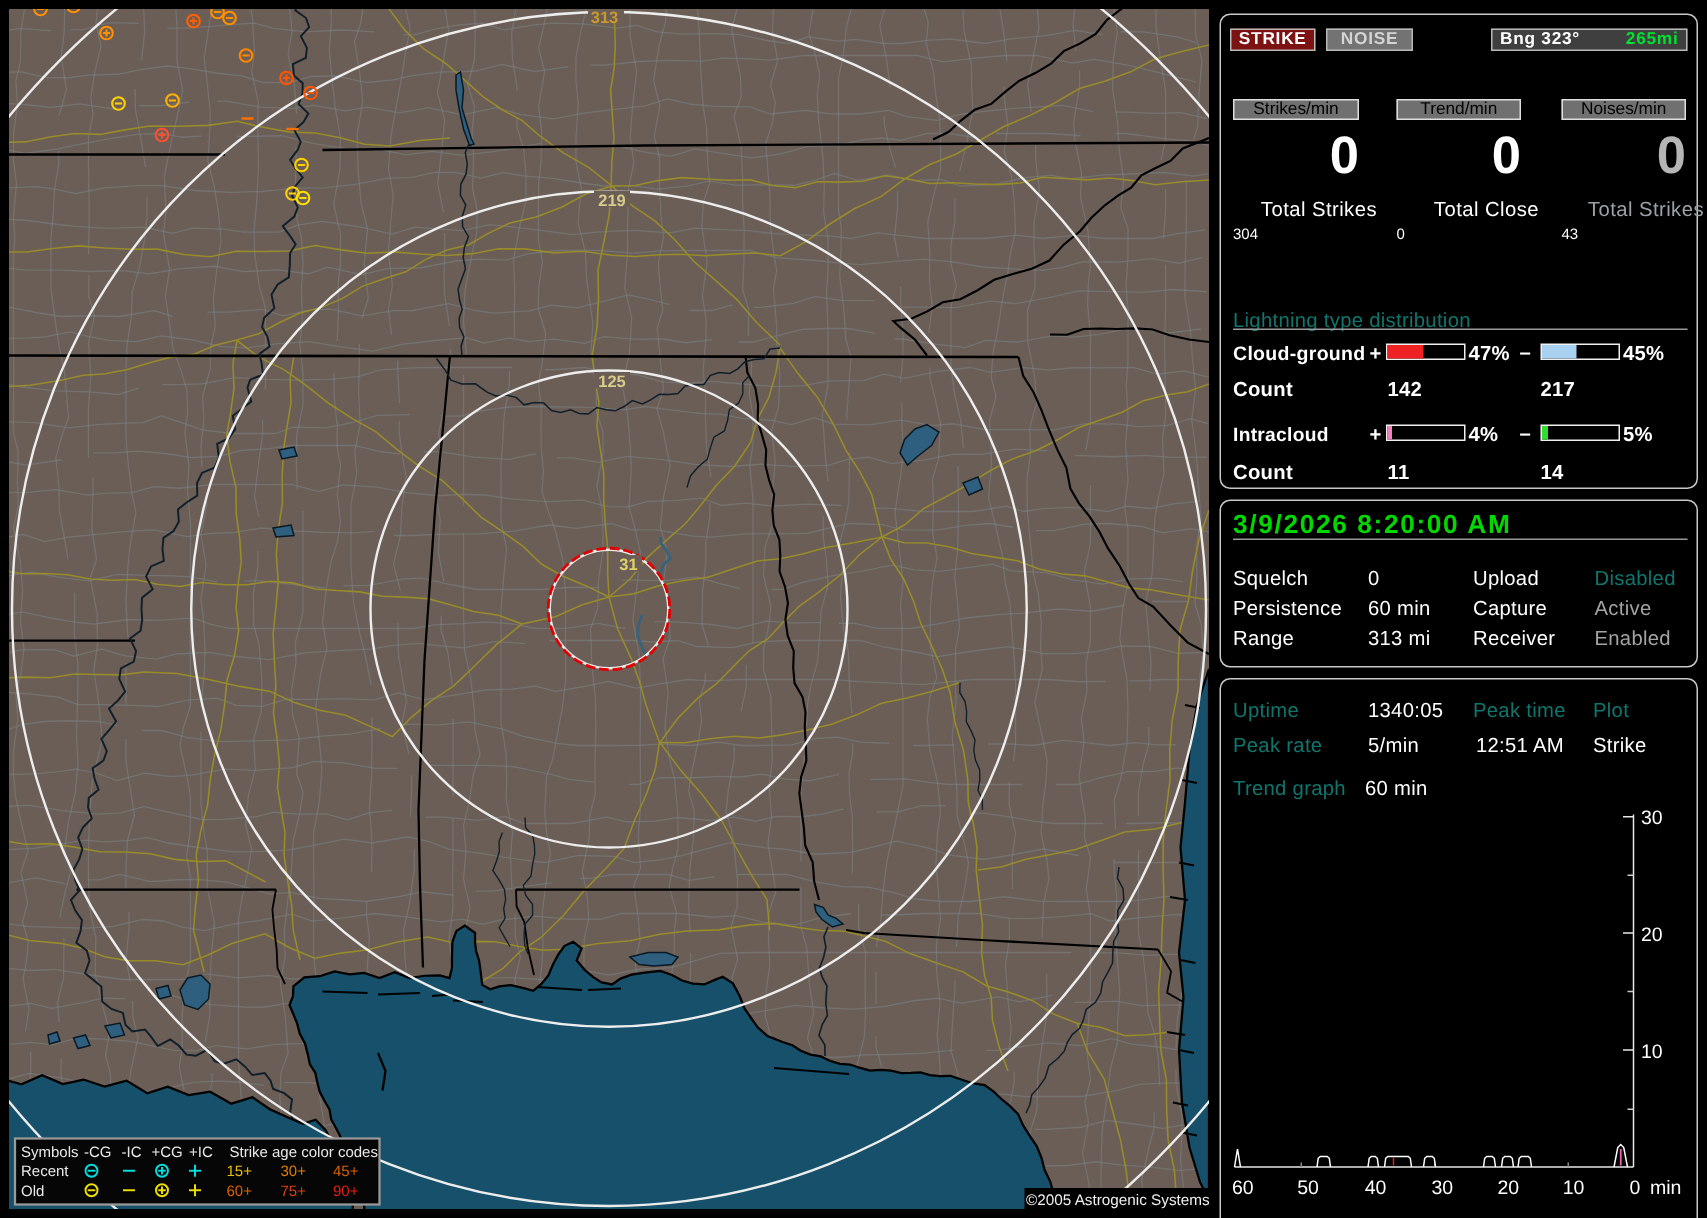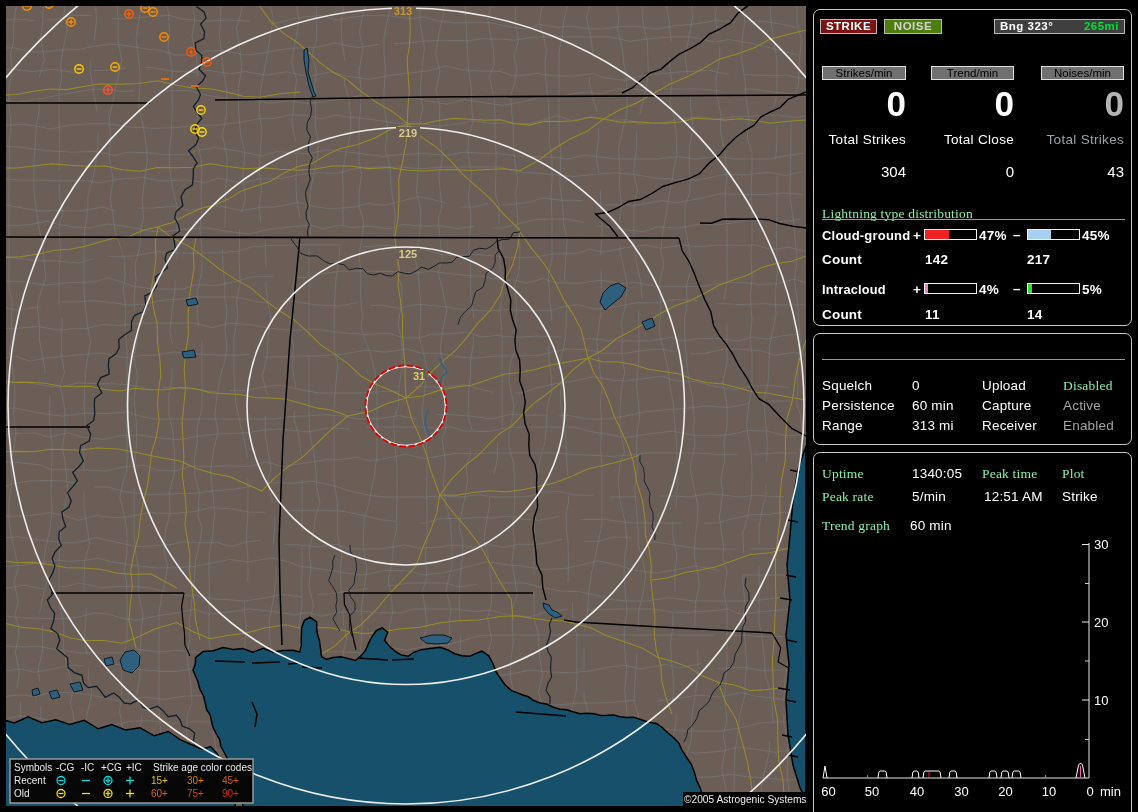--- a/index.html
+++ b/index.html
@@ -5,26 +5,26 @@
   font-family:"Liberation Sans", sans-serif; }
 #page { position:relative; width:1138px; height:812px; background:#000; }
 .panel { position:absolute; left:813px; width:319px; background:#000;
   border:1px solid #c8c8c8; border-radius:7px; }
 .abs { position:absolute; white-space:nowrap; }
 .btn { position:absolute; top:9px; height:15px; border:1px solid #b8b8b8;
   font-weight:bold; font-size:11.5px; text-align:center; line-height:13px; letter-spacing:0.5px; }
 .gbox { position:absolute; top:56px; height:14px; background:#707070; border:1px solid #dedede;
   color:#000; font-size:11.5px; text-align:center; line-height:12px; }
 .zero { position:absolute; top:76px; font-size:35px; font-weight:bold; text-align:right; line-height:1; }
-.tlab { position:absolute; top:122px; font-size:13.5px; color:#fff; text-align:right; letter-spacing:0.3px; }
-.tval { position:absolute; top:153px; font-size:15px; color:#fff; text-align:right; }
+.tlab { position:absolute; top:122px; font-size:13.5px; color:#fff; text-align:right; letter-spacing:0.3px;margin-left:12px; }
+.tval { position:absolute; top:141px; font-size:10px; color:#fff; }
 .bar { position:absolute; width:53px; height:11px; border:1px solid #f0f0f0; background:#000; }
 .bar>div { height:100%; }
 .r { font-size:13.5px; color:#fff; letter-spacing:0.2px; }
-.gray { color:#86efac;font-family:Liberation Serif, serif; }
+.gray { color:#0f766e; }
 .grn { color:#a3a3a3; }
 .b { font-weight:bold; }
 </style></head>
 <body>
 <div id="page">
 <svg width="800" height="800" viewBox="0 0 800 800" style="position:absolute;left:6px;top:6px">
 <rect width="800" height="800" fill="#6b5e57"></rect>
 <g>
         <polyline points="-5.0,15.1 7.3,12.9 28.1,14.6" fill="none" stroke="#7c8689" stroke-width="0.85" stroke-opacity="0.52"></polyline>
 <polyline points="41.2,13.9 48.6,13.9 66.7,9.1 86.4,9.6" fill="none" stroke="#7c8689" stroke-width="0.85" stroke-opacity="0.52"></polyline>
@@ -428,21 +428,21 @@
 <text x="216" y="778" fill="#d86000">45+</text>
 <text x="145" y="791" fill="#e06000">60+</text>
 <text x="181" y="791" fill="#d84010">75+</text>
 <text x="216" y="791" fill="#e02010">90+</text>
 </g>
 <rect x="677" y="786" width="123" height="14" fill="#000"></rect>
       <text x="678" y="797" font-family="Liberation Sans, sans-serif" font-size="10.2" fill="#efefef">©2005 Astrogenic Systems</text>
 </svg>
 <div class="panel" style="top:9px;height:317px">
   <div class="btn" style="left:6px;width:57px;background:#7d1212;color:#fff">STRIKE</div>
-  <div class="btn" style="left:70px;width:58px;background:#4d7c0f;color:#d4d4d4">NOISE</div>
+  <div class="btn" style="left:70px;width:58px;background:#737373;color:#d4d4d4">NOISE</div>
   <div class="btn" style="left:180px;width:131px;background:#3f3f3f;text-align:left;padding:0 5px">
     <span style="color:#fff">Bng&nbsp;323°</span><span style="float:right;color:#00e030">265mi</span></div>
   <div class="gbox" style="left:8px;width:84px">Strikes/min</div>
   <div class="gbox" style="left:117px;width:83px">Trend/min</div>
   <div class="gbox" style="left:227px;width:83px">Noises/min</div>
   <div class="zero" style="left:8px;width:84px;color:#fff">0</div>
   <div class="zero" style="left:117px;width:83px;color:#fff">0</div>
   <div class="zero" style="left:227px;width:83px;color:#b5b5b5">0</div>
   <div class="tlab" style="left:8px;width:84px">Total Strikes</div>
   <div class="tlab" style="left:117px;width:83px">Total Close</div>
@@ -475,20 +475,21 @@
   <div class="abs r b" style="left:199px;top:271px">–</div>
   <div class="bar" style="left:213px;top:273px">
         <div style="width:4px;background:#30dd30"></div>
       </div>
   <div class="abs r b" style="left:268px;top:272px">5%</div>
   <div class="abs r b" style="left:8px;top:297px">Count</div>
   <div class="abs r b" style="left:111px;top:297px">11</div>
   <div class="abs r b" style="left:213px;top:297px">14</div>
 </div>
 <div class="panel" style="top:333px;height:112px">
+  <div class="abs" style="left:8px;top:5px;font-size:17.5px;font-weight:bold;color:#00d800;letter-spacing:1.1px">3/9/2026 8:20:00 AM</div>
   <div class="abs" style="left:8px;top:25px;width:303px;border-top:1px solid #999"></div>
   <div class="abs r" style="left:8px;top:44px">Squelch</div>
       <div class="abs r" style="left:98px;top:44px">0</div>
   <div class="abs r" style="left:168px;top:44px">Upload</div>
       <div class="abs r gray" style="left:249px;top:44px">Disabled</div>
   <div class="abs r" style="left:8px;top:64px">Persistence</div>
       <div class="abs r" style="left:98px;top:64px">60 min</div>
   <div class="abs r" style="left:168px;top:64px">Capture</div>
       <div class="abs r grn" style="left:249px;top:64px">Active</div>
   <div class="abs r" style="left:8px;top:84px">Range</div>

